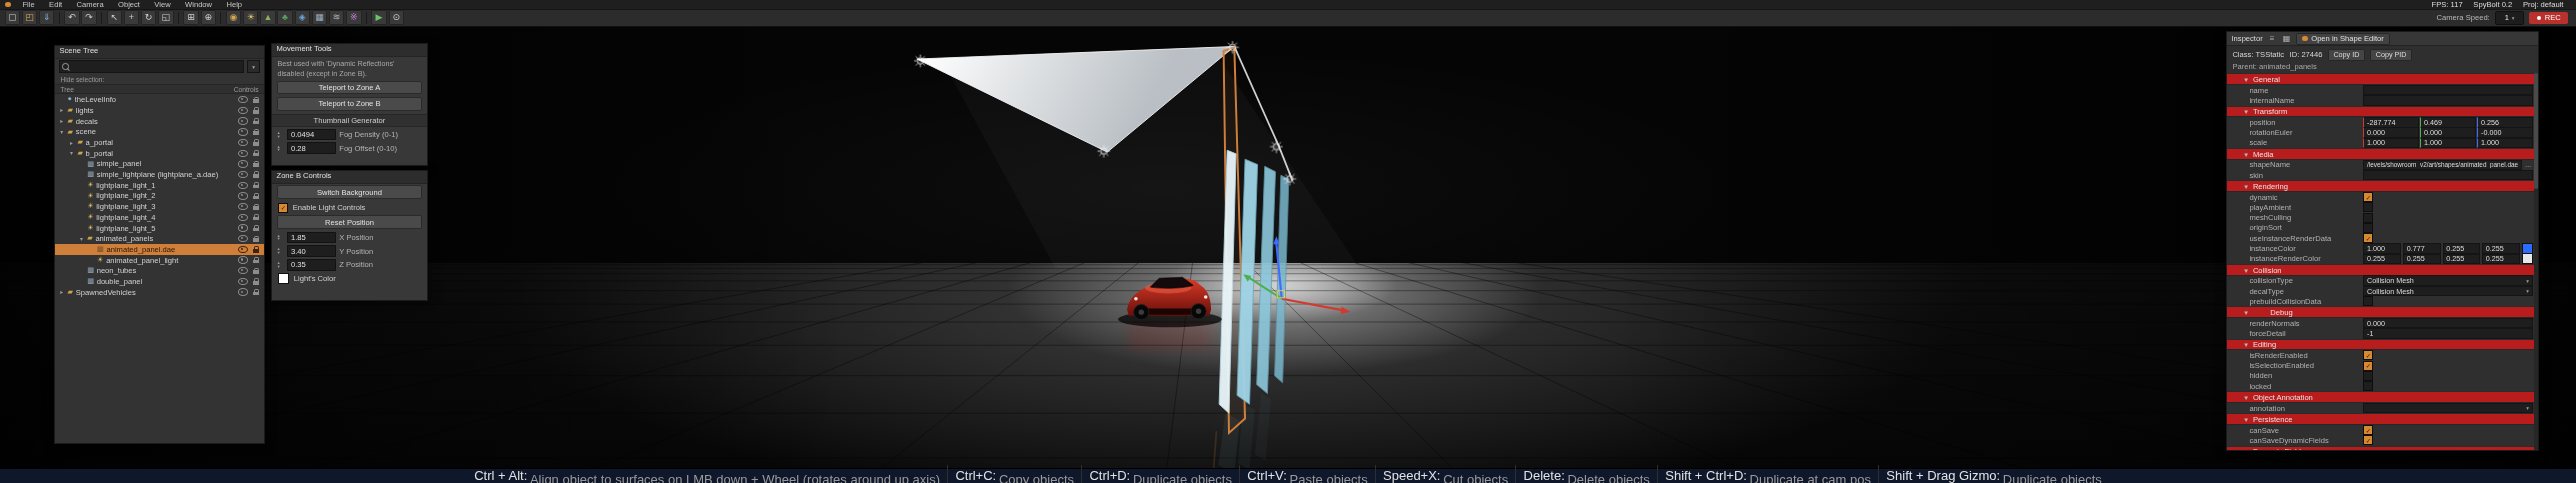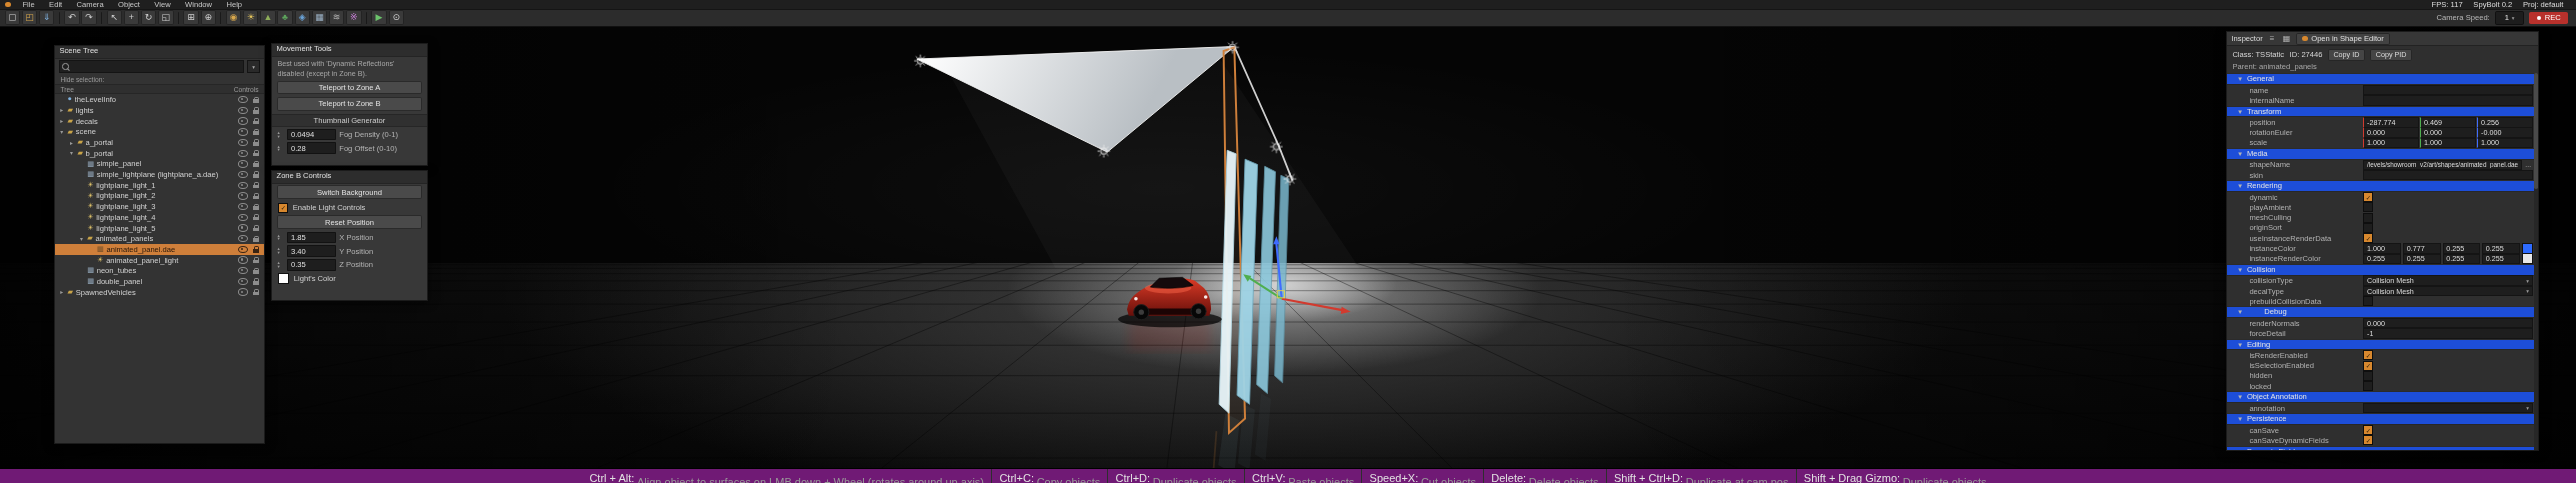--- a/index.html
+++ b/index.html
@@ -96,22 +96,22 @@
             border-bottom:0.9px solid #222;flex:none;font-size:7.6px;color:#ddd;}
   .insp-glyph{font-size:8px;color:#b5b5b5;width:9.8px;text-align:center;}
   .shape-btn{height:9.8px;display:flex;align-items:center;gap:3.6px;background:#424242;border:0.9px solid #262626;
              padding:0 5.4px;font-size:7.6px;color:#e0e0e0;border-radius:1.8px;}
   .dot{width:5.4px;height:5.4px;border-radius:50%;background:var(--accent,#d8882e);}
   .insp-meta{display:flex;align-items:center;gap:5.4px;padding:2.7px 5.4px 0.9px;font-size:7.6px;color:#d6d6d6;}
   .meta-btn{background:#454545;border:0.9px solid #262626;font-size:7.2px;padding:0 4.5px;height:9.8px;
             display:flex;align-items:center;border-radius:1.8px;color:#ddd;}
   .insp-parent{font-size:7.6px;color:#a8a8a8;padding:0 5.4px 2.7px;}
   .insp-body{flex:1;overflow:hidden;position:relative;}
-  .insp-item[data-kind="section"]{height:11.6px;background:#1d4ed8;border-top:0.9px solid #2b2b2b;border-bottom:0.9px solid #272727;
-            display:flex;align-items:flex-start;gap:3.6px;padding:0 10px;font-size:7.6px;color:#e4e4e4;box-sizing:border-box;}
+  .insp-item[data-kind="section"]{height:11.6px;background:#b91c1c;border-top:0.9px solid #2b2b2b;border-bottom:0.9px solid #272727;
+            display:flex;align-items:flex-end;gap:3.6px;padding:0 16px;font-size:7.6px;color:#e4e4e4;box-sizing:border-box;}
   .insp-item[data-kind="row"] .sec-part{display:none;}
   .sec-arrow{font-size:6.3px;color:#b5b5b5;width:6.3px;}
   .insp-item[data-kind="row"]{height:10.3px;display:flex;align-items:center;font-size:7.6px;}
   .plabel{width:114px;padding-left:12.5px;color:#b2b2b2;white-space:nowrap;overflow:hidden;flex:none;}
   .ctl{flex:1;display:none;align-items:center;gap:1.8px;padding-right:5.4px;min-width:0;}
   .insp-item[data-type="text"] .ctl-text{display:flex;}
   .insp-item[data-type="file"] .ctl-file{display:flex;}
   .insp-item[data-type="vec3"] .ctl-vec3{display:flex;}
   .insp-item[data-type="rgba"] .ctl-rgba{display:flex;}
   .insp-item[data-type="check"] .ctl-check{display:flex;}
@@ -127,22 +127,22 @@
   .ctl-vec3 .vcell:nth-child(2){border-left-color:var(--axis-y,#4fae4f);}
   .ctl-vec3 .vcell:nth-child(3){border-left-color:var(--axis-z,#3f6cff);}
   .rcell{flex:1;height:8.5px;background:#1e1e1e;border:0.9px solid #141414;display:flex;align-items:center;
          padding:0 2.7px;color:#dedede;font-size:7.2px;min-width:0;overflow:hidden;}
   .selbox{flex:1;height:8.5px;background:#1e1e1e;border:0.9px solid #141414;display:flex;align-items:center;
           padding:0 2.7px;color:#dedede;font-size:7.2px;min-width:0;}
   .selbox .caret{margin-left:auto;font-size:5.4px;color:#999;}
   .insp-scroll{position:absolute;right:0;top:0;width:4.5px;height:100%;background:#272727;}
   .insp-thumb{position:absolute;right:0;top:0;width:4.5px;height:116px;background:#4a4a4a;border-radius:1.8px;}
   
-  .status-bar{position:absolute;left:0;bottom:0;width:2576px;height:14.3px;background:#701a75;border-top:0.9px solid #000;
-              display:flex;align-items:flex-start;justify-content:center;z-index:6;font-size:11px;}
+  .status-bar{position:absolute;left:0;bottom:0;width:2576px;height:14.3px;background:#0f172a;border-top:0.9px solid #000;
+              display:flex;align-items:center;justify-content:center;z-index:6;font-size:13px;}
   .sc-chip{display:flex;gap:2.7px;padding:0 7.2px;border-right:0.9px solid #2e2e2e;white-space:nowrap;align-items:center;}
   .sc-chip:last-child{border-right:none;}
   .sc-chip .k{color:#e2e2e2;}
   .sc-chip .d{color:#9a9a9a;margin-top:7px;}
 </style>
 </head>
 <body>
 
 <svg class="viewport" viewBox="0 0 2880 540" xmlns="http://www.w3.org/2000/svg">
   <defs>

